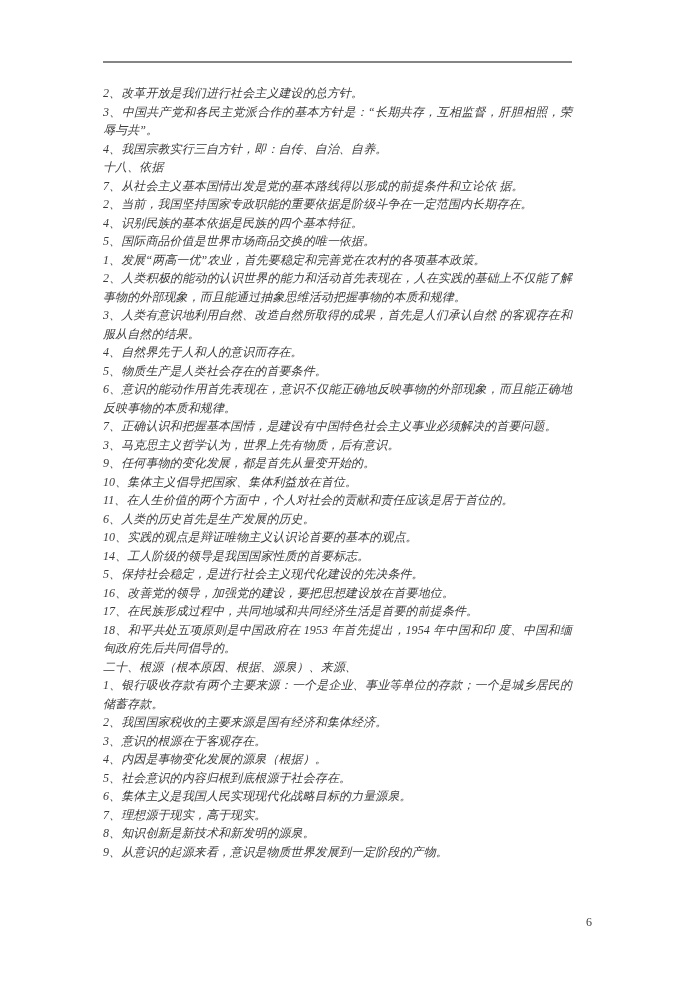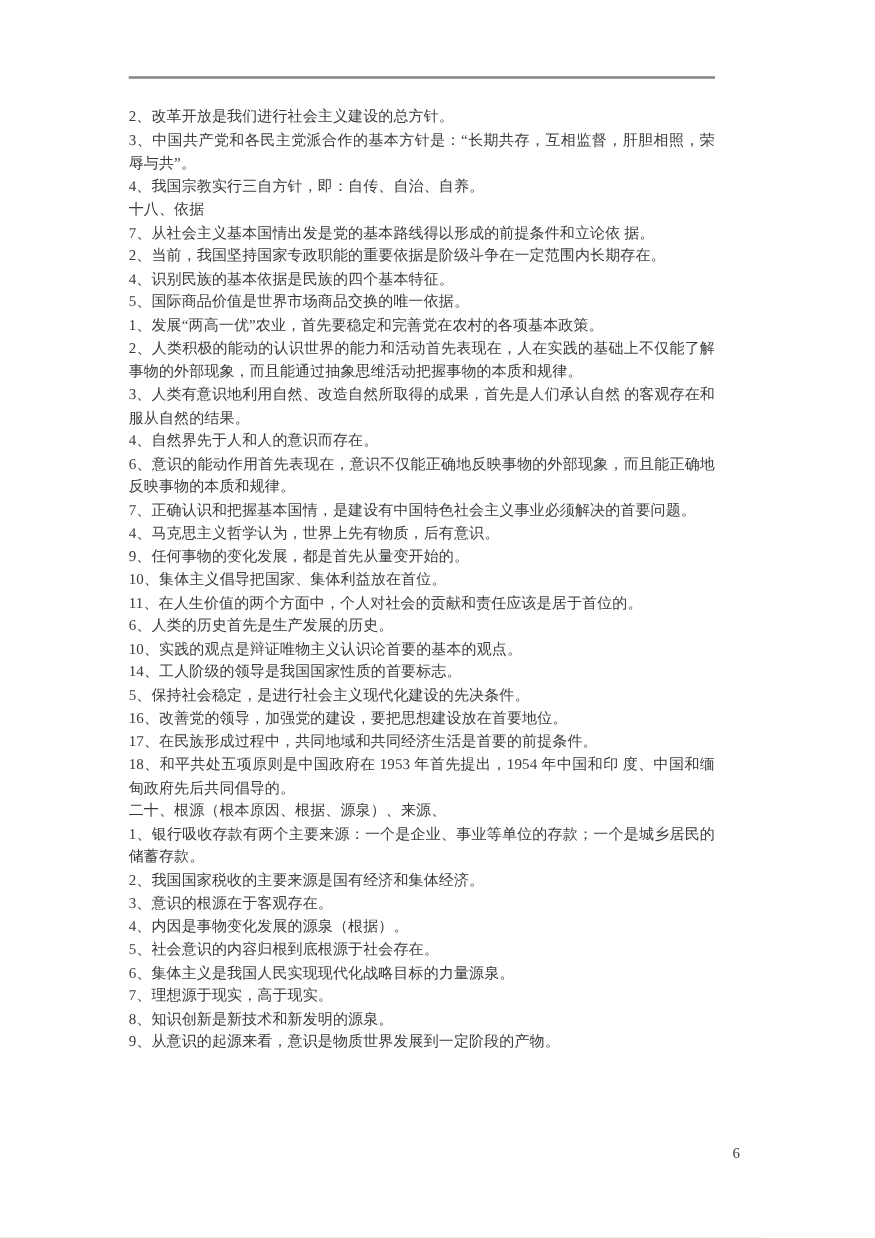--- a/index.html
+++ b/index.html
@@ -33,20 +33,21 @@
     font-size: 12px;
     line-height: 18.5px;
     text-align: justify;
     text-justify: inter-character;
     word-break: break-all;
     letter-spacing: 0.1px;
   }
   .content p {
     margin: 0;
     padding: 0;
+    font-style: italic;
   }
   .page-number {
     position: absolute;
     left: 586px;
     top: 914px;
     font-size: 12px;
     line-height: 16px;
     color: var(--text-color, #3b3b3b);
   }
 </style>
@@ -64,23 +65,24 @@
     <p>十八、依据</p>
     <p>7、从社会主义基本国情出发是党的基本路线得以形成的前提条件和立论依 据。</p>
     <p>2、当前，我国坚持国家专政职能的重要依据是阶级斗争在一定范围内长期存在。</p>
     <p>4、识别民族的基本依据是民族的四个基本特征。</p>
     <p>5、国际商品价值是世界市场商品交换的唯一依据。</p>
 
     <p>1、发展“两高一优”农业，首先要稳定和完善党在农村的各项基本政策。</p>
     <p>2、人类积极的能动的认识世界的能力和活动首先表现在，人在实践的基础上不仅能了解事物的外部现象，而且能通过抽象思维活动把握事物的本质和规律。</p>
     <p>3、人类有意识地利用自然、改造自然所取得的成果，首先是人们承认自然 的客观存在和服从自然的结果。</p>
     <p>4、自然界先于人和人的意识而存在。</p>
+    <p>5、物质生产是人类社会存在的首要条件。</p>
     <p>6、意识的能动作用首先表现在，意识不仅能正确地反映事物的外部现象，而且能正确地反映事物的本质和规律。</p>
     <p>7、正确认识和把握基本国情，是建设有中国特色社会主义事业必须解决的首要问题。</p>
-    <p>4、马克思主义哲学认为，世界上先有物质，后有意识。</p>
+    <p>3、马克思主义哲学认为，世界上先有物质，后有意识。</p>
     <p>9、任何事物的变化发展，都是首先从量变开始的。</p>
     <p>10、集体主义倡导把国家、集体利益放在首位。</p>
     <p>11、在人生价值的两个方面中，个人对社会的贡献和责任应该是居于首位的。</p>
     <p>6、人类的历史首先是生产发展的历史。</p>
     <p>10、实践的观点是辩证唯物主义认识论首要的基本的观点。</p>
     <p>14、工人阶级的领导是我国国家性质的首要标志。</p>
     <p>5、保持社会稳定，是进行社会主义现代化建设的先决条件。</p>
     <p>16、改善党的领导，加强党的建设，要把思想建设放在首要地位。</p>
     <p>17、在民族形成过程中，共同地域和共同经济生活是首要的前提条件。</p>
     <p>18、和平共处五项原则是中国政府在 1953 年首先提出，1954 年中国和印 度、中国和缅甸政府先后共同倡导的。</p>

